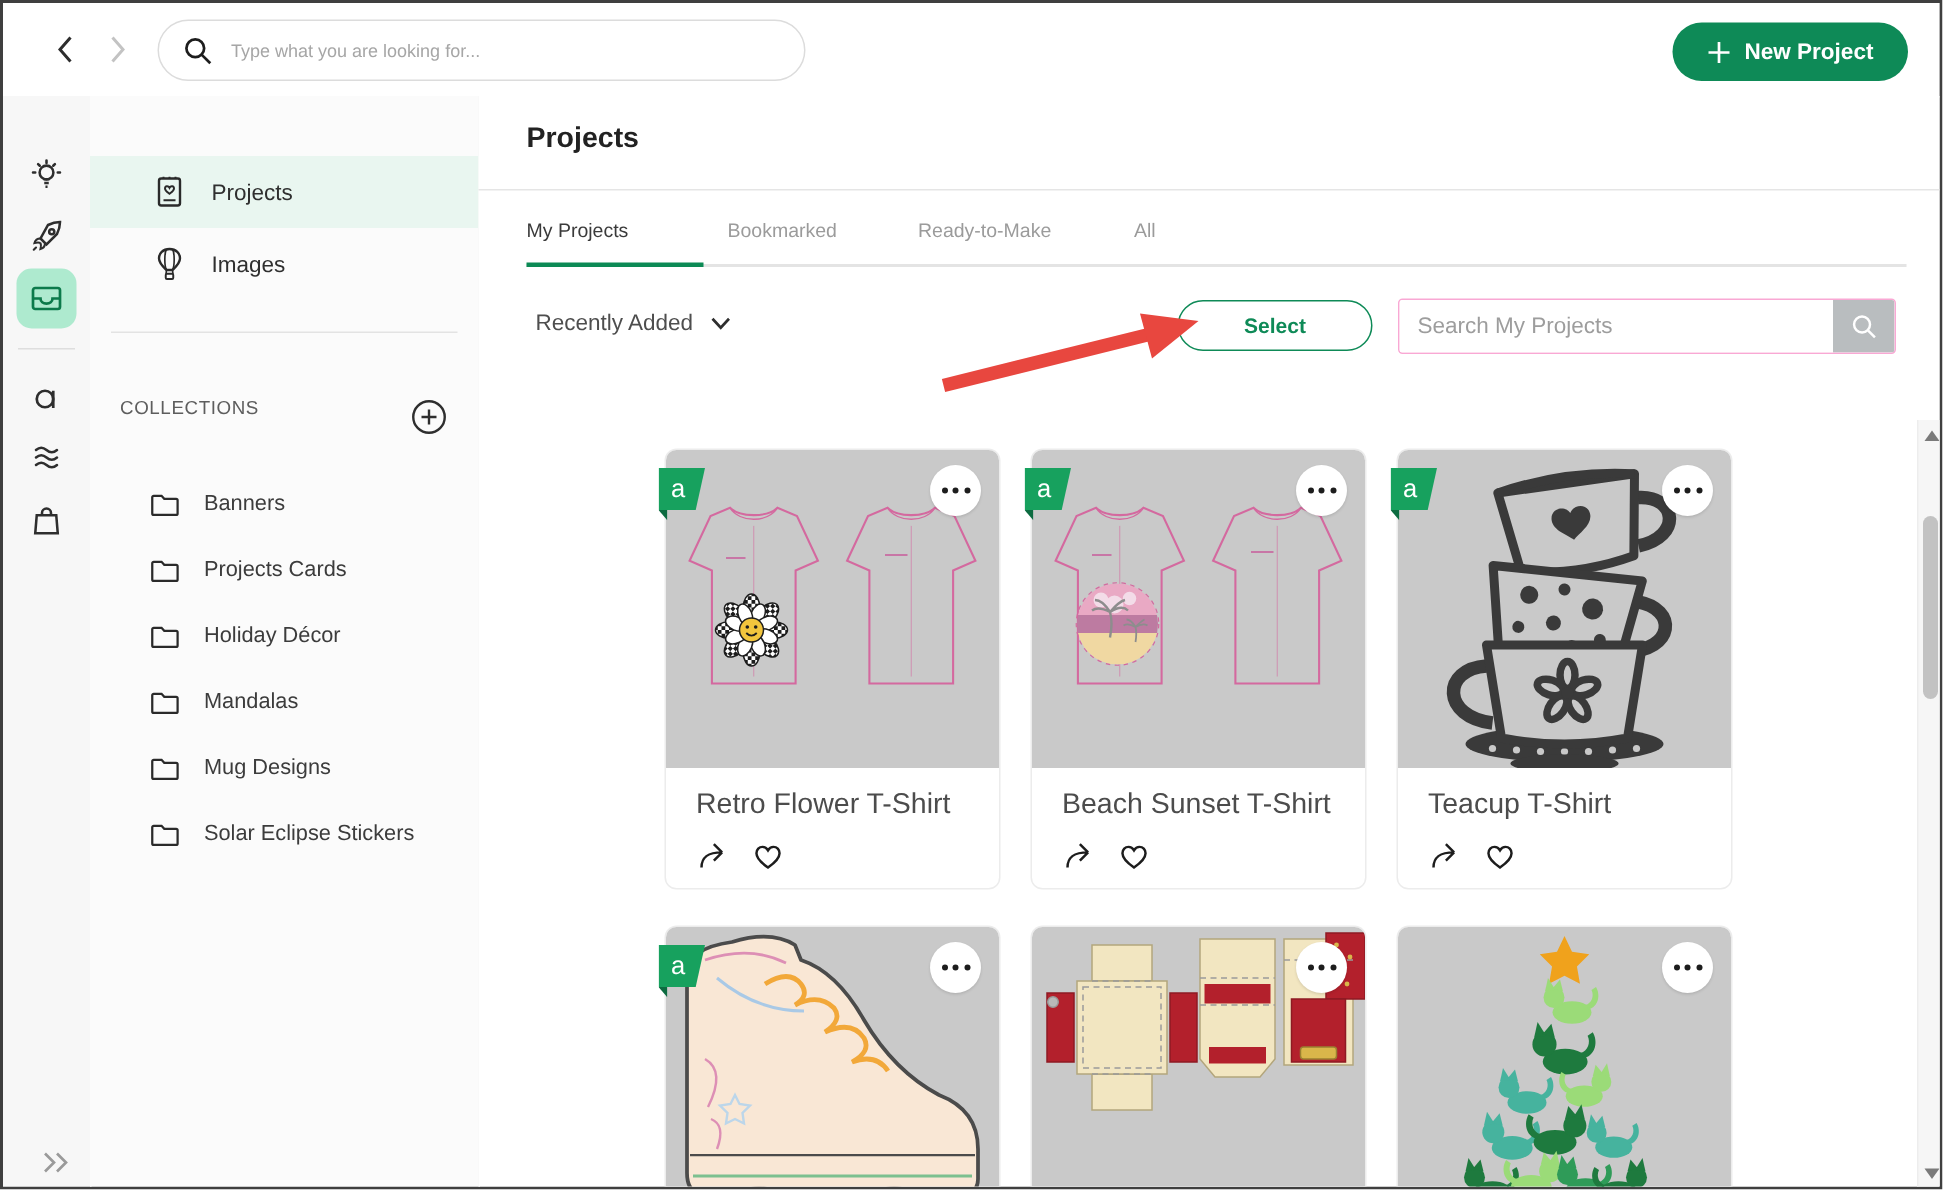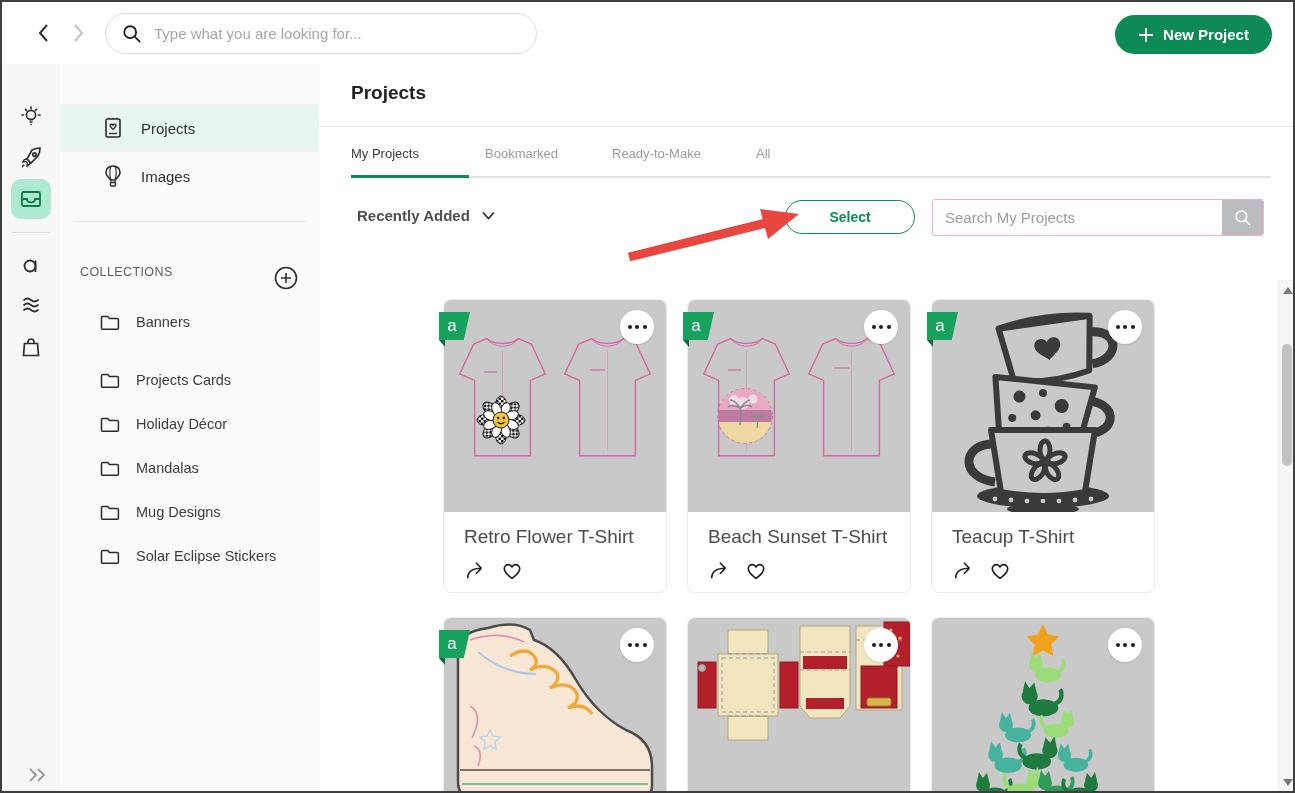--- a/index.html
+++ b/index.html
@@ -4,21 +4,21 @@
 <style>
   html,body{margin:0;padding:0;background:#fff;font-family:"Liberation Sans",sans-serif;}
   #app{position:relative;width:1295px;height:793px;box-sizing:border-box;border:2px solid #3f3f3f;
        background:#fff;overflow:hidden;}
   .abs{position:absolute;}
   
   .topbar{left:0;top:0;width:100%;height:62px;background:#fff;border-bottom:1px solid #ededed;}
   .navarrow{top:18px;width:26px;height:26px;display:flex;align-items:center;justify-content:center;cursor:pointer;background:none;border:none;padding:0;}
   .searchpill{left:103px;top:11px;width:432px;height:41px;border:1px solid #dcdcdc;border-radius:21px;
       display:flex;align-items:center;padding:0 16px;box-sizing:border-box;background:#fff;}
-  .searchpill input{border:none;outline:none;flex:1;font-size:15px;color:#444;margin-left:10px;
+  .searchpill input{border:none;outline:none;flex:1;font-size:12px;color:#444;margin-left:10px;
       font-family:"Liberation Sans",sans-serif;background:transparent;}
   .searchpill input::placeholder{color:#a6a6a6;}
   .btn-new{left:1113px;top:13px;width:157px;height:39px;border:none;border-radius:20px;background:#0e8a57;
       color:#fff;font-size:15px;font-weight:700;display:flex;align-items:center;justify-content:center;gap:9px;
       cursor:pointer;font-family:"Liberation Sans",sans-serif;}
   
   .rail{left:0;top:62px;width:58px;height:729px;background:#f7f7f7;border-right:1px solid #e9e9e9;}
   .rail-item{left:9px;width:40px;height:40px;border-radius:10px;display:flex;align-items:center;justify-content:center;
       color:#2e2e2e;cursor:pointer;}
   .rail-item.active{background:#aeeacf;color:#0c7a4b;}
@@ -35,21 +35,21 @@
   .folder-row{left:0;width:259px;height:44px;display:flex;align-items:center;gap:16px;padding-left:40px;
       box-sizing:border-box;color:#3c3c3c;font-size:14.5px;cursor:pointer;}
   
   .main{left:317px;top:62px;width:978px;height:731px;background:#fff;}
   .page-title{left:32px;top:18px;font-size:19px;font-weight:700;color:#222;}
   .hdiv{left:0;top:62px;width:978px;height:1px;background:#e5e5e5;}
   .tab{top:82px;font-size:13px;color:#9b9b9b;cursor:pointer;background:none;border:none;padding:0;font-family:"Liberation Sans",sans-serif;}
   .tab.active{color:#3a3a3a;}
   .tabline{left:32px;top:112px;width:920px;height:2px;background:#e4e4e4;}
   .tabline-active{left:32px;top:111px;width:118px;height:3px;background:#0c8a55;}
-  .sort{left:32px;top:142px;display:flex;align-items:center;gap:12px;color:#4e4e4e;font-size:15px;cursor:pointer;background:none;border:none;font-family:"Liberation Sans",sans-serif;font-weight:bold;}
+  .sort{left:32px;top:142px;display:flex;align-items:center;gap:12px;color:#4e4e4e;font-size:15px;cursor:pointer;background:none;border:none;font-family:"Liberation Sans",sans-serif;}
   .btn-select{left:466px;top:136px;width:130px;height:34px;border:1.5px solid #0e8a57;border-radius:17px;
       background:#fff;color:#0e8a57;font-size:14px;font-weight:700;cursor:pointer;font-family:"Liberation Sans",sans-serif;}
   .psearch{left:613px;top:135px;width:332px;height:37px;border:1px solid #f9a8d4;border-radius:3px;background:#fff;
       display:flex;align-items:stretch;box-sizing:border-box;overflow:hidden;}
   .psearch input{border:none;outline:none;flex:1;padding:0 12px;font-size:15px;color:#444;font-family:"Liberation Sans",sans-serif;}
   .psearch input::placeholder{color:#9d9d9d;}
   .psearch button{width:41px;border:none;background:#b9bdbf;color:#fff;cursor:pointer;display:flex;align-items:center;justify-content:center;}
   
   .card{width:222px;background:#fff;border-radius:7px;box-shadow:0 0 0 1px #ececec;cursor:pointer;}
   .card-img{position:relative;width:222px;height:212px;background:#c9c9c9;border-radius:7px 7px 0 0;overflow:visible;}
@@ -196,21 +196,21 @@
     <div class="abs side-div" style="top:157px;"></div>
     <div class="abs coll-head" style="top:201px;">
       <span>COLLECTIONS</span>
       <button class="plus-circle">
         <svg width="26" height="26" viewBox="0 0 26 26" fill="none" stroke="#2e2e2e" stroke-width="1.6">
           <circle cx="13" cy="13" r="10.5"></circle>
             <path d="M13 8 v10 M8 13 h10"></path>
         </svg>
       </button>
     </div>
-    <div class="abs folder-row" style="top:236px;text-align:center;">
+    <div class="abs folder-row" style="top:250px;text-align:center;">
       <svg width="20" height="18" viewBox="0 0 20 18" fill="none" stroke="#2a2a2a" stroke-width="1.5">
           <path d="M1.5 4.5 a1 1 0 0 1 1-1 h5.2 l1.8 2 h7.9 a1 1 0 0 1 1 1 v8.8 a1 1 0 0 1 -1 1 H2.5 a1 1 0 0 1 -1-1 z"></path>
         </svg>
       <span>Banners</span>
     </div>
     <div class="abs folder-row" style="top:294px;">
       <svg width="20" height="18" viewBox="0 0 20 18" fill="none" stroke="#2a2a2a" stroke-width="1.5">
           <path d="M1.5 4.5 a1 1 0 0 1 1-1 h5.2 l1.8 2 h7.9 a1 1 0 0 1 1 1 v8.8 a1 1 0 0 1 -1 1 H2.5 a1 1 0 0 1 -1-1 z"></path>
         </svg>
       <span>Projects Cards</span>

